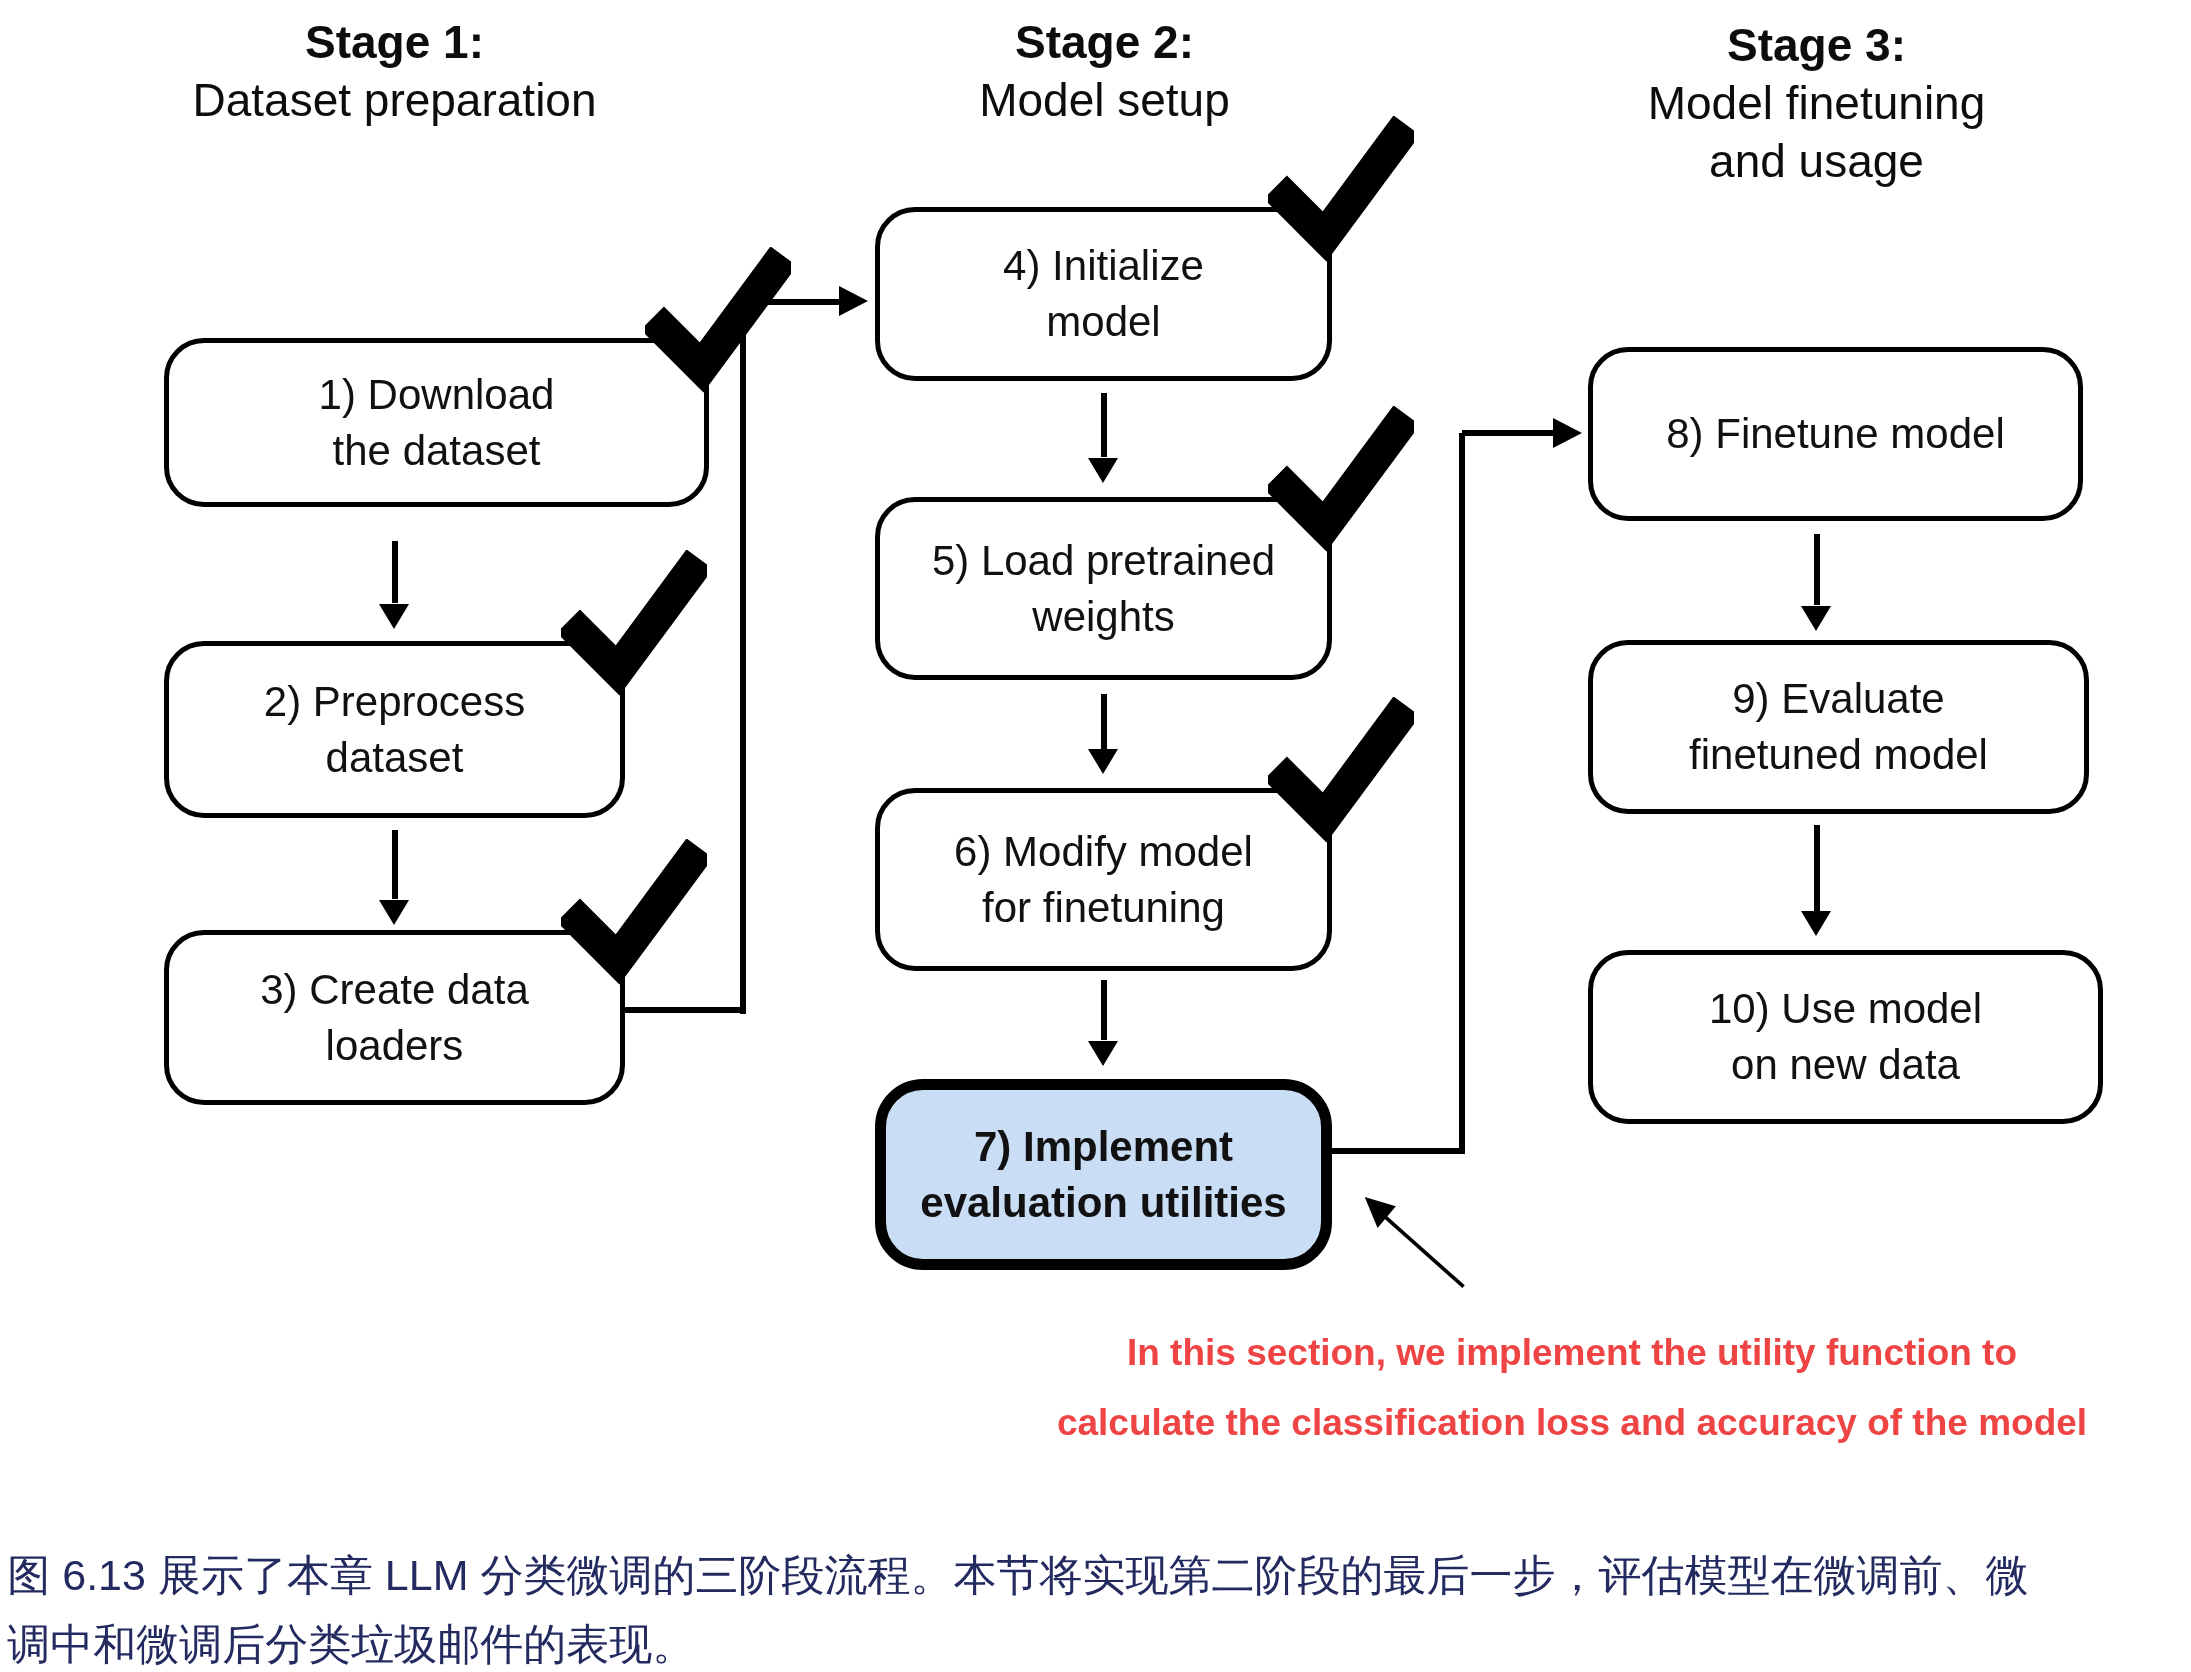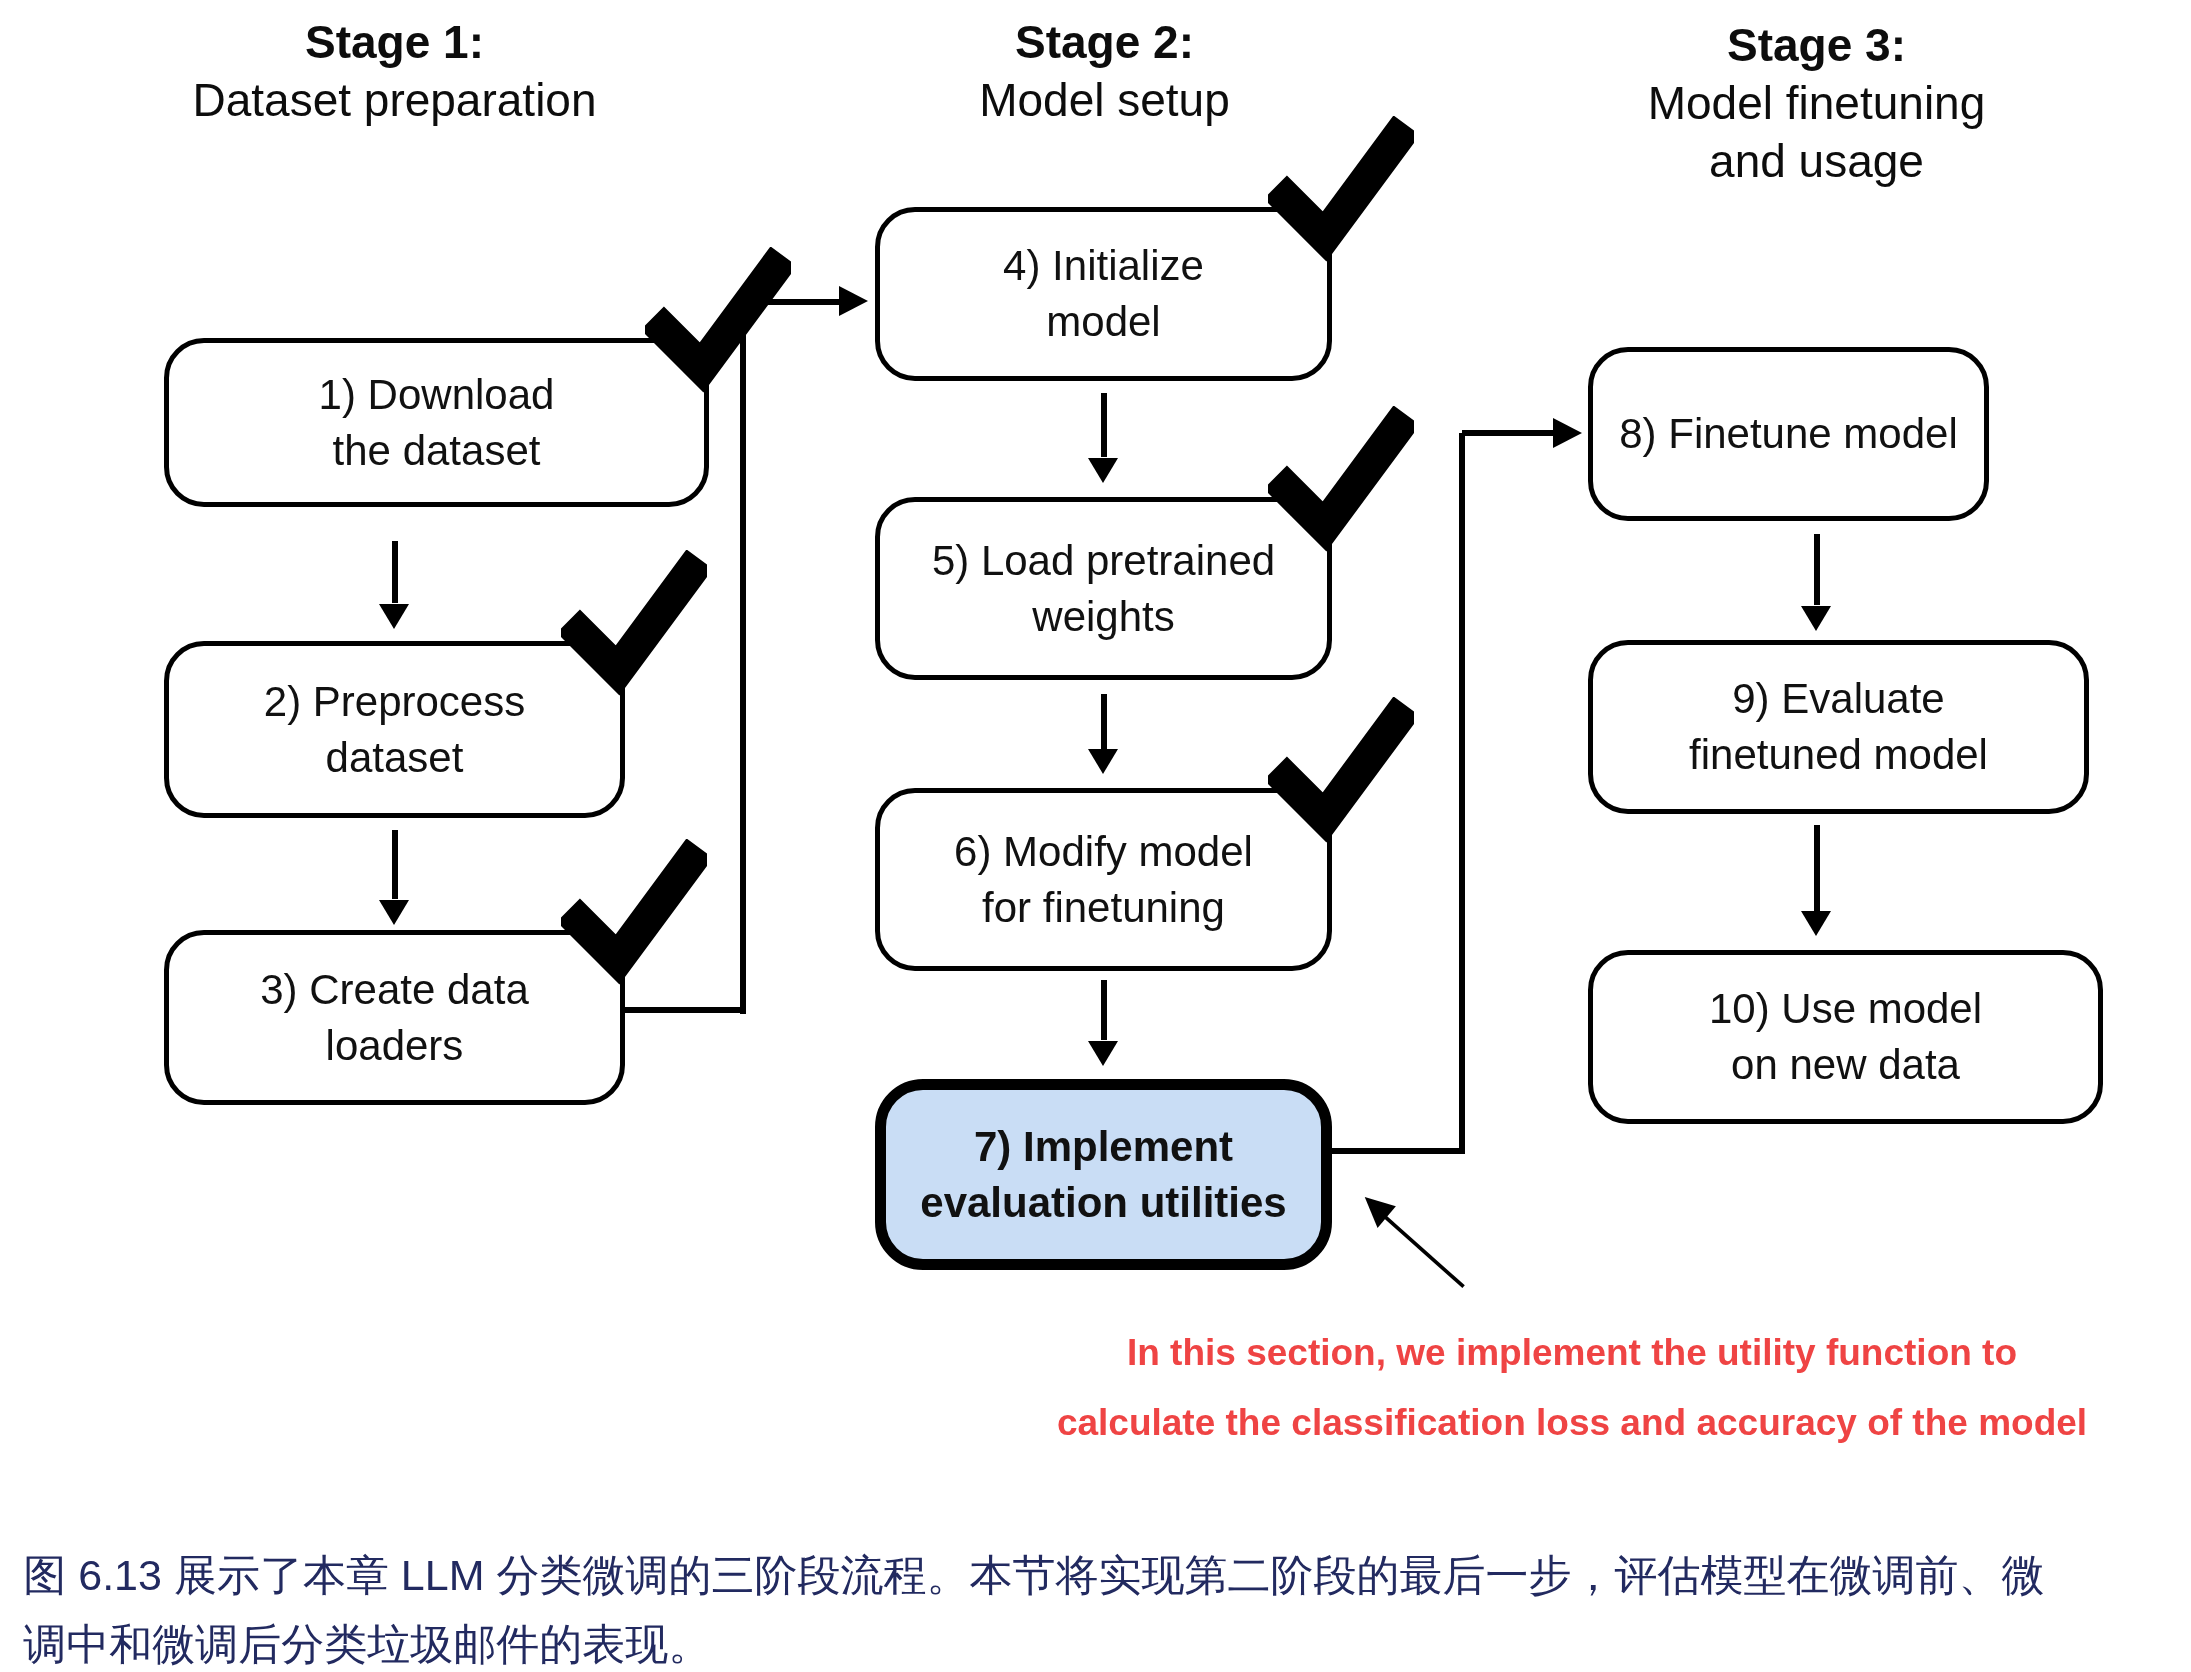--- a/index.html
+++ b/index.html
@@ -47,21 +47,21 @@
     position:absolute;left:969px;top:1318px;width:1206px;
     text-align:center;font-weight:bold;font-size:37px;line-height:70px;color:#ef4444;
   }
   .annotation span{display:block;}
   .ann-arrow{position:absolute;left:1350px;top:1186px;width:121px;height:108px;}
   
   .caption{
     position:absolute;left:7.3px;top:1541px;width:2179px;
     font-size:43px;line-height:69px;color:var(--caption,#222a60);
   }
-  .caption span{display:block;margin-left:16px;}
+  .caption span{display:block;}
 </style>
 </head>
 <body>
 
 <div class="canvas">
 
   <div class="stage-header" style="left:111px;top:12.8px;">
     <span class="t">Stage 1:</span>
     <span class="s">Dataset preparation</span>
   </div>
@@ -116,21 +116,21 @@
     <span>for finetuning</span>
     <svg class="check" viewBox="0 0 160 160">
       <polyline points="8,78 62,132 152,10" stroke="#000" stroke-width="36" fill="none"></polyline>
     </svg>
   </div>
   <div class="fbox highlight" style="left:875px;top:1079px;width:457px;height:191px;">
     <span>7) Implement</span>
     <span>evaluation utilities</span>
   </div>
 
-  <div class="fbox" style="left:1588px;top:347px;width:401px;height:174px;">
+  <div class="fbox" style="left:1588px;top:347px;width:495px;height:174px;">
     <span>8) Finetune model</span>
   </div>
   <div class="fbox" style="left:1588px;top:640px;width:501px;height:174px;">
     <span>9) Evaluate</span>
     <span>finetuned model</span>
   </div>
   <div class="fbox" style="left:1588px;top:950px;width:515px;height:174px;">
     <span>10) Use model</span>
     <span>on new data</span>
   </div>

